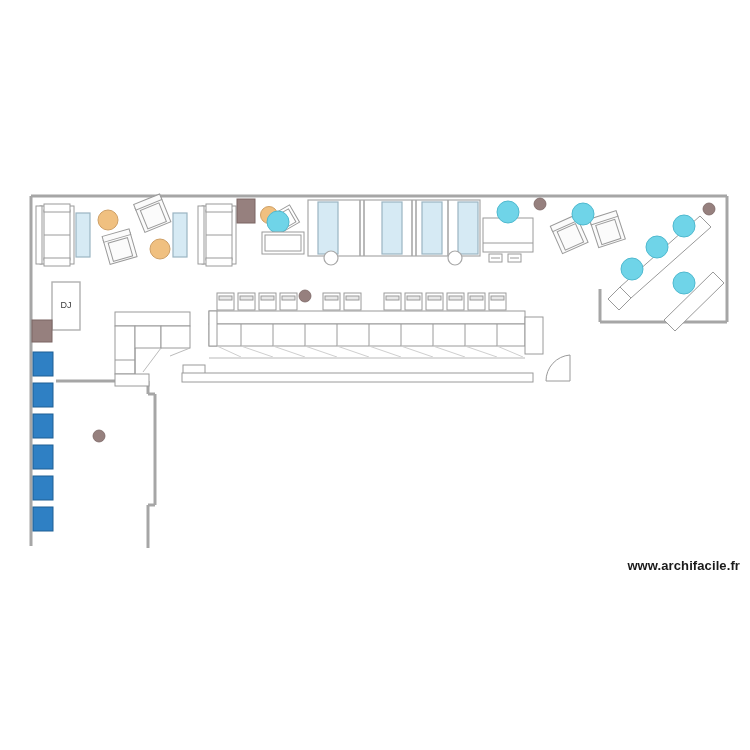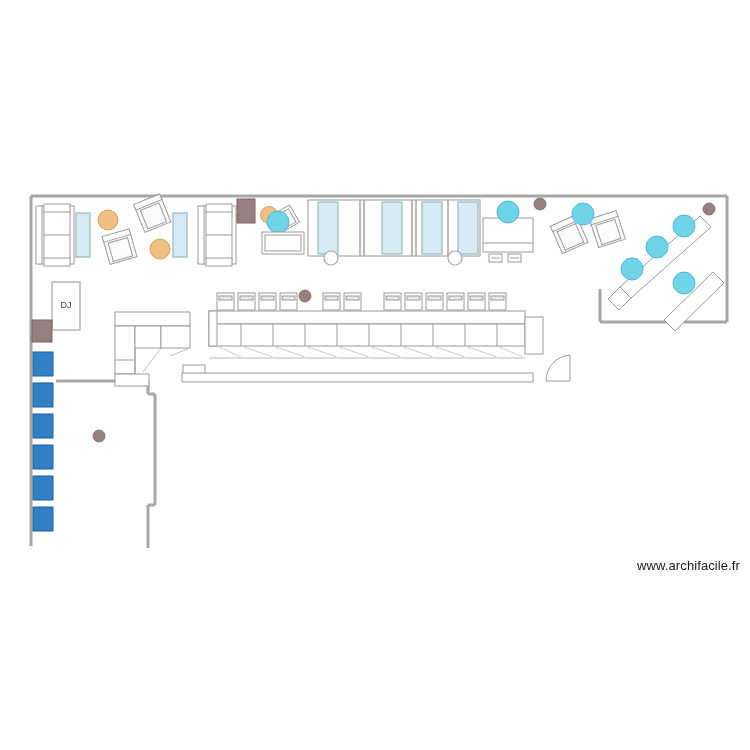--- a/index.html
+++ b/index.html
@@ -27,20 +27,21 @@
   }
   .watermark {
     position: absolute;
     right: 10px;
     top: 558px;
     font-size: 13px;
     color: #1a1a1a;
     font-family: "Liberation Sans", sans-serif;
     letter-spacing: 0.1px;
     white-space: nowrap;
+    font-weight: bold;
   }
   .dj-label {
     font-size: 9px;
     fill: #3a3a3a;
     font-family: "Liberation Sans", sans-serif;
   }
 </style>
 </head>
 <body>
 

